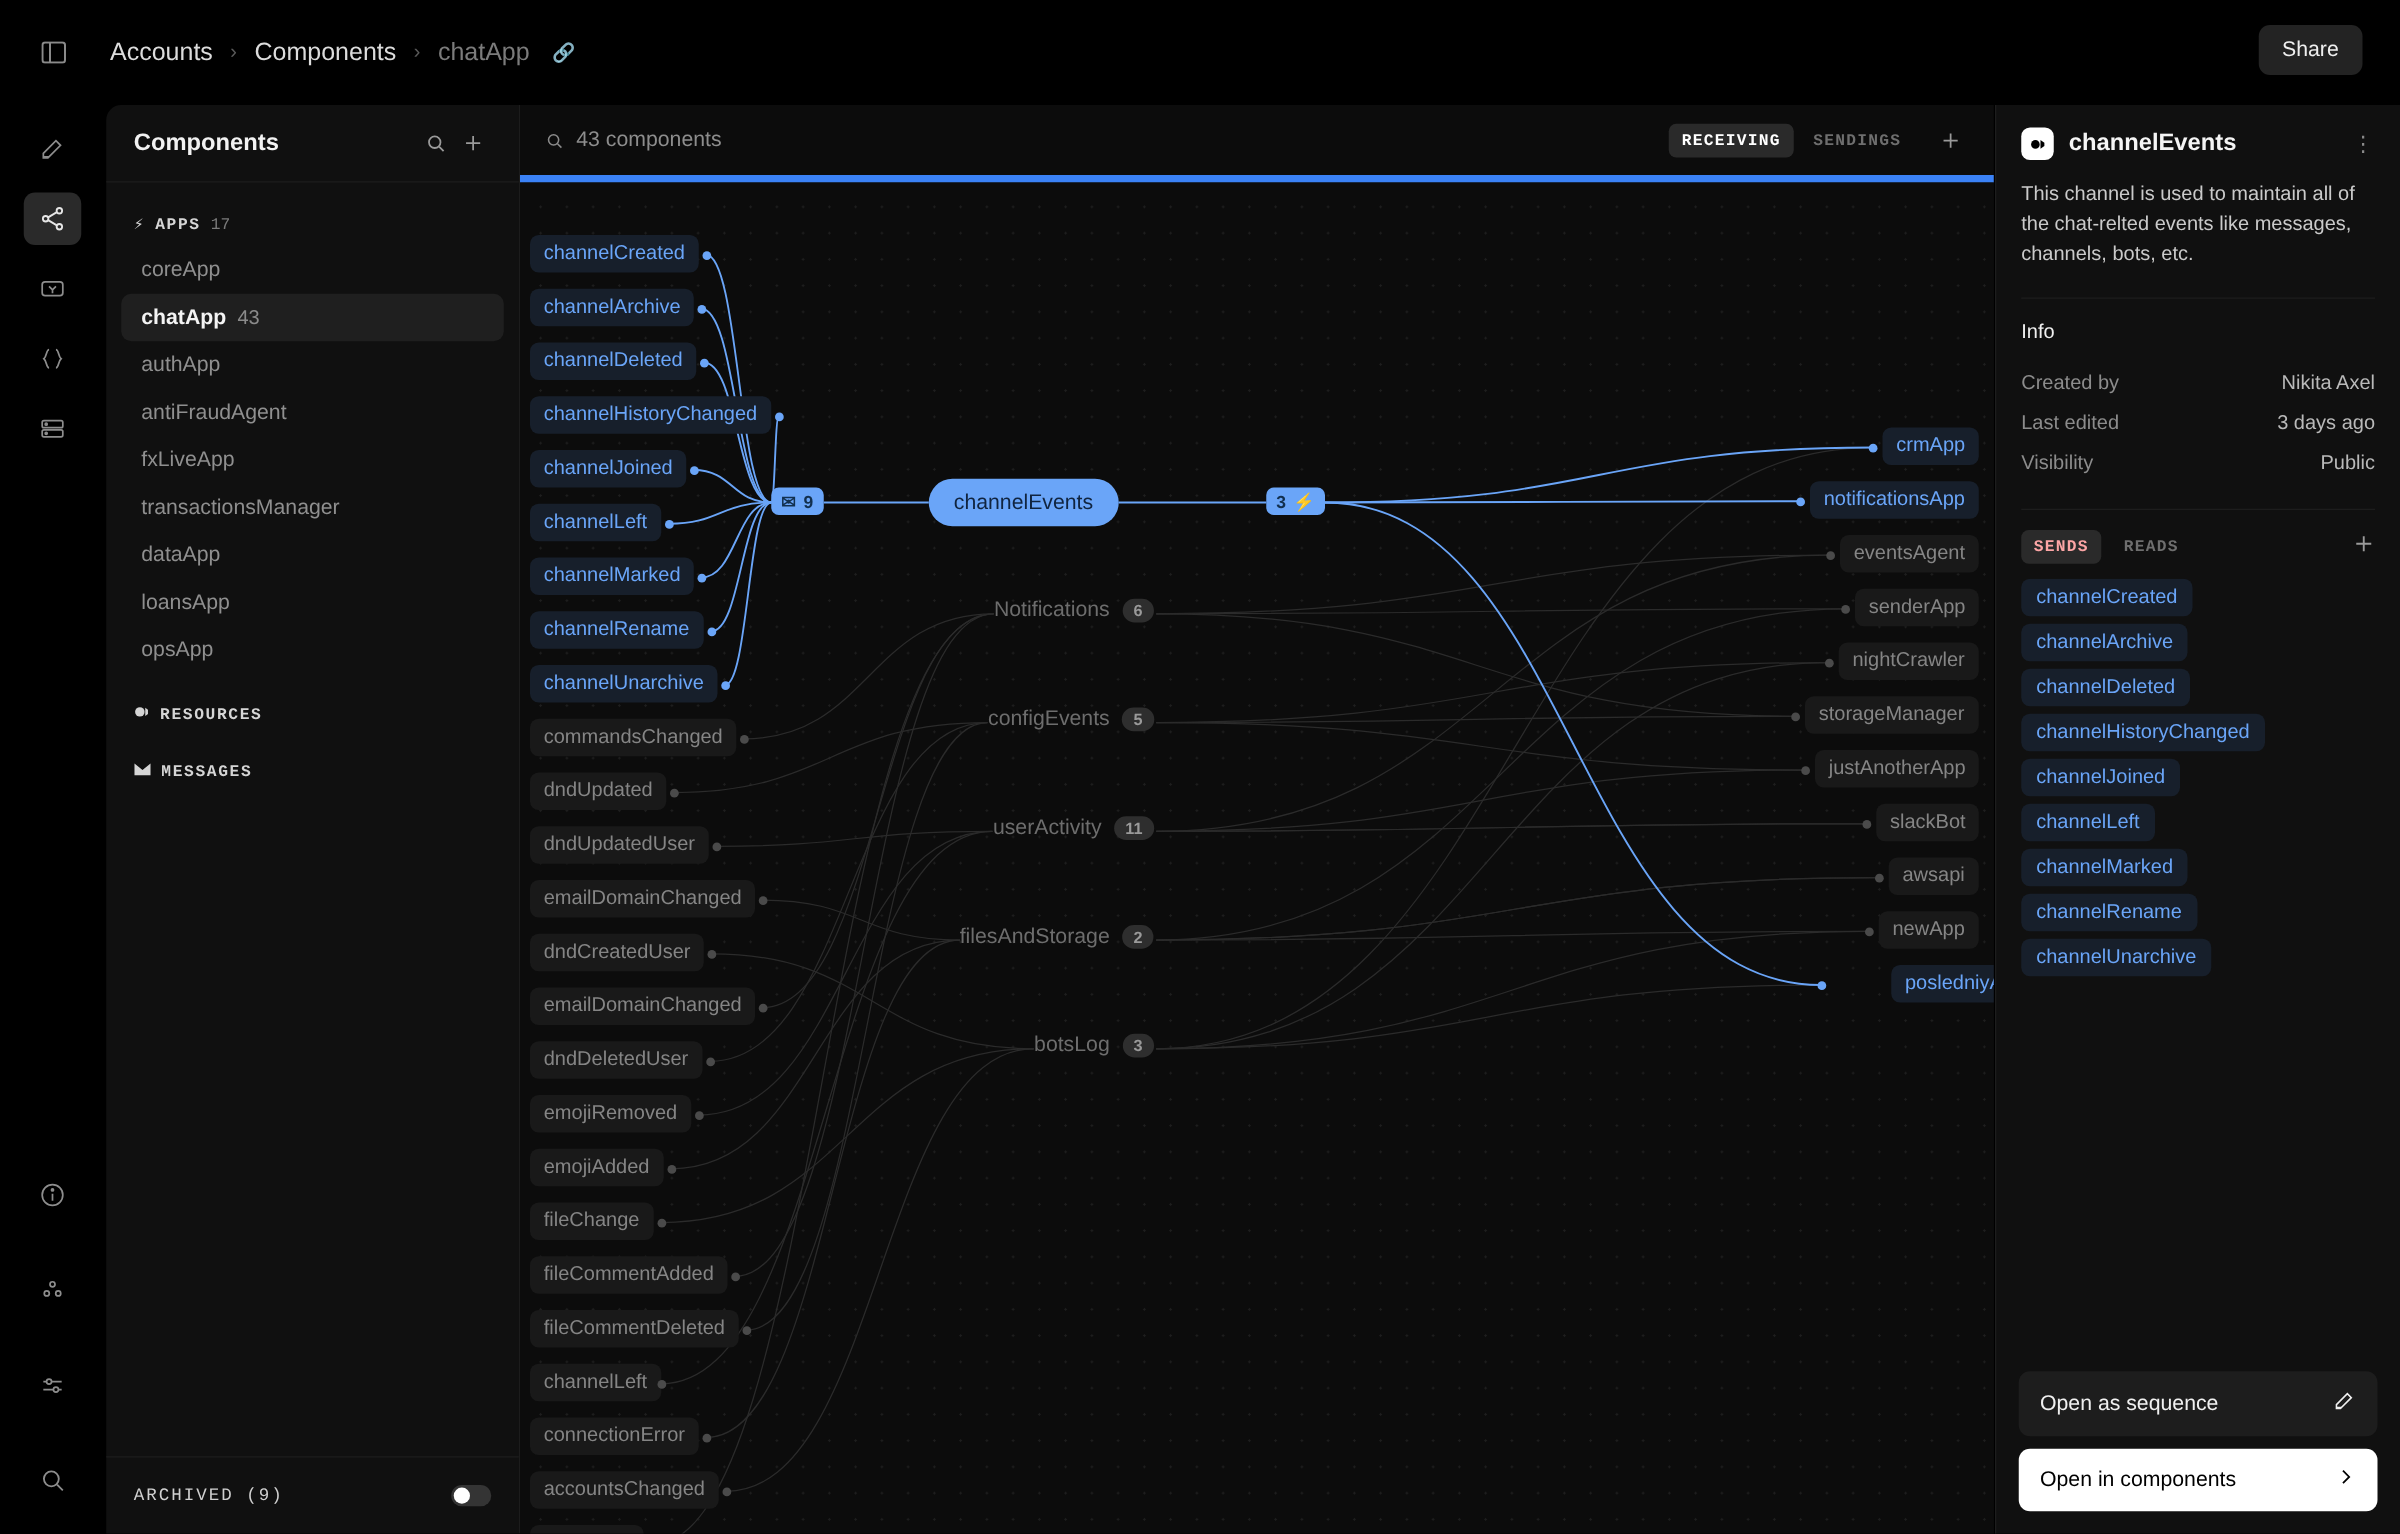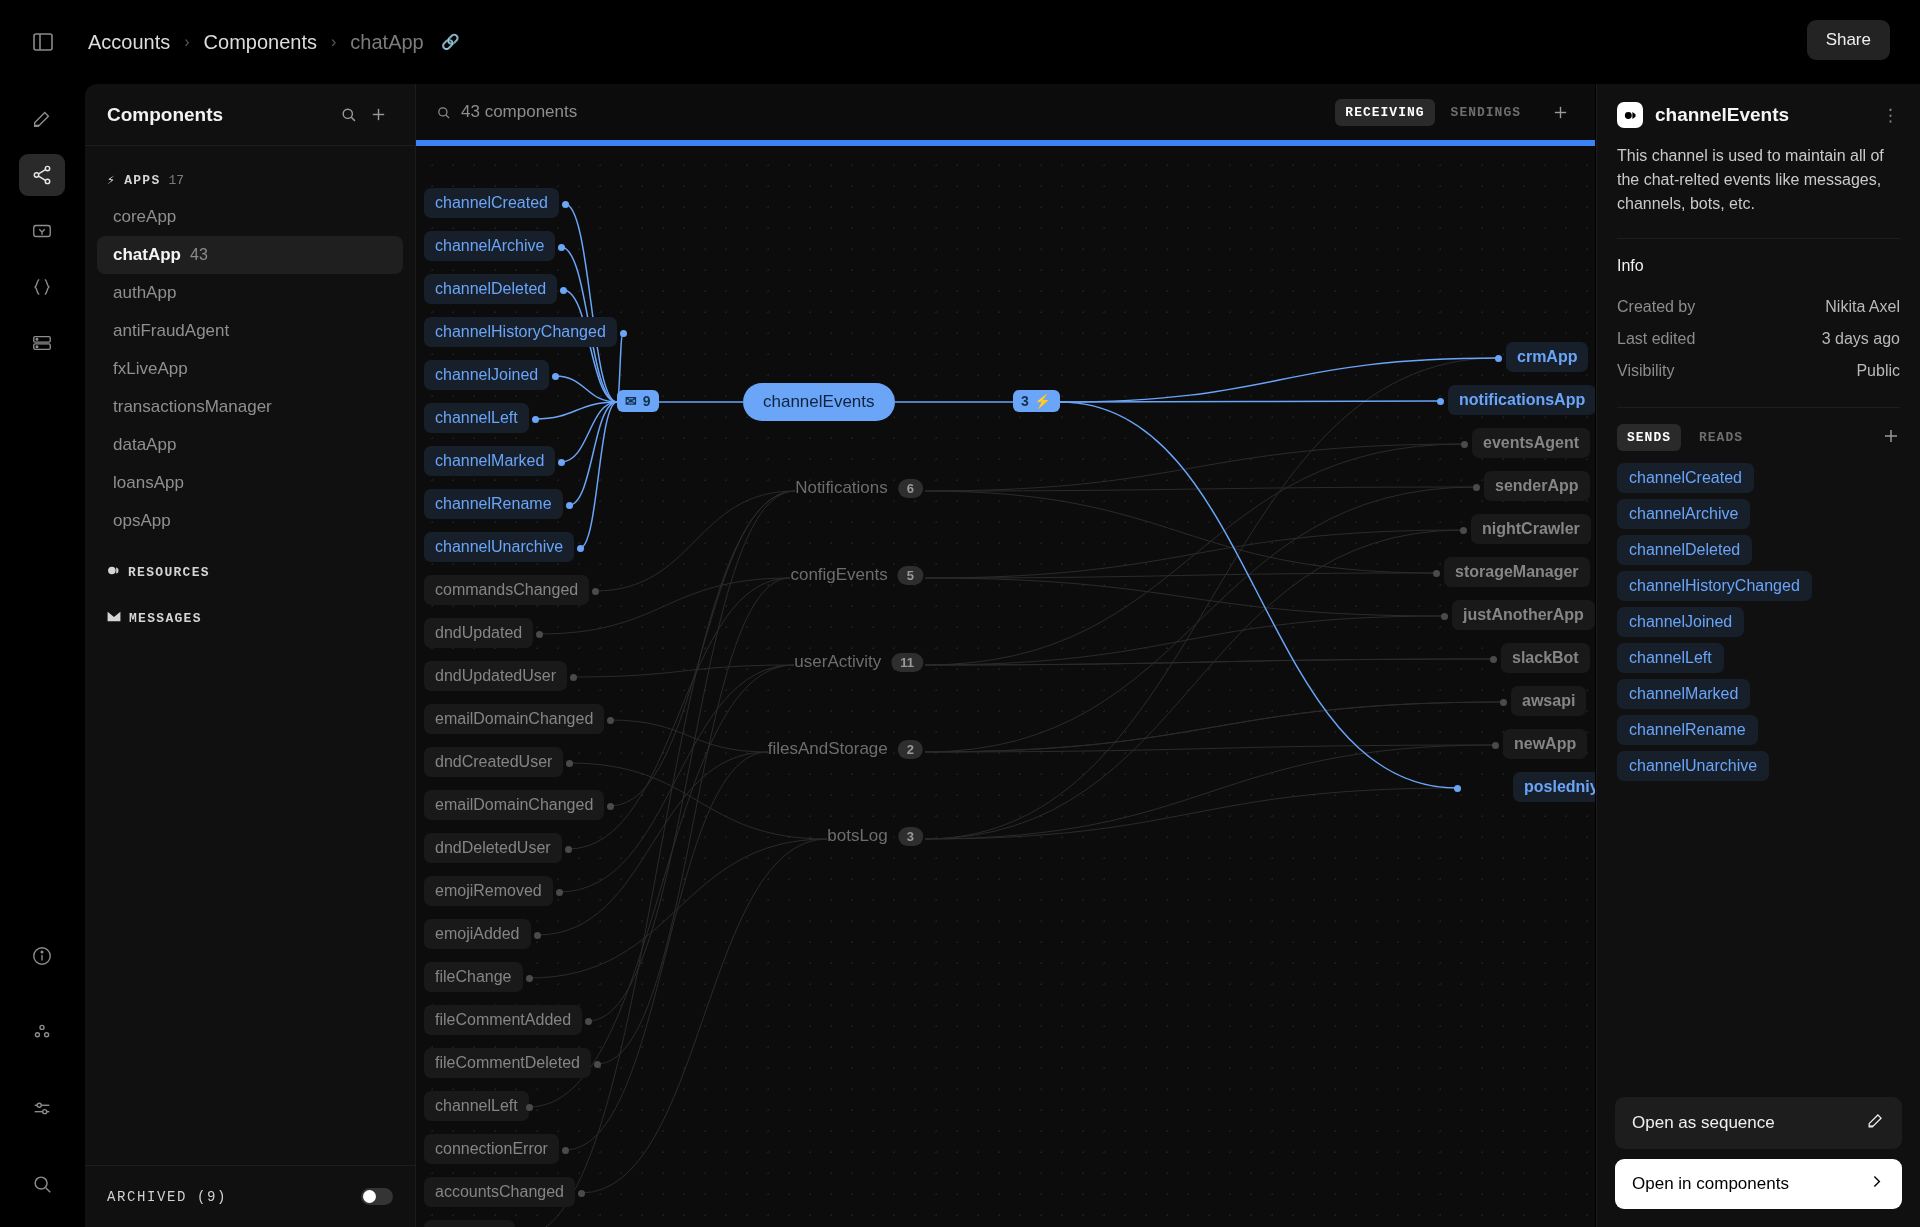--- a/index.html
+++ b/index.html
@@ -114,21 +114,21 @@
     background-image: radial-gradient(#1e1e1e 1px, transparent 1px);
     background-size: 21px 21px; background-position: 6px 9px; }
   .graph-canvas svg { position: absolute; left: 0; top: 0; }
 
   .gnode {
     position: absolute; border-radius: 7px; padding: 6px 11px;
     font-size: 16px; white-space: nowrap; cursor: pointer;
     background: #191919; color: #858585;
   }
   .gnode.hl { background: #171f2b; color: #6aa5f8; }
-  .gnode.right { text-align: right; font-weight: bold; }
+  .gnode.right { text-align: right; }
   .gdot { position: absolute; width: 7px; height: 7px; border-radius: 50%;
     background: #4a4a4a; }
   .gdot.hl { background: #6aa5f8; }
   .center-node {
     position: absolute; background: #6aa5f8; color: #10243f; font-size: 17px;
     padding: 9px 20px; border-radius: 20px; cursor: pointer; white-space: nowrap;
   }
   .pill {
     position: absolute; display: flex; align-items: center; gap: 6px;
     background: #6aa5f8; color: #12304f; font-size: 14px; font-weight: bold;
@@ -166,21 +166,21 @@
     font-size: 16px; padding: 7px 0; }
   .rp-row .k { color: #8c8c8c; }
   .rp-row .v { color: #b9b9b9; }
   .rp-div { height: 1px; background: #1d1d1d; margin: 20px 0 0 0; }
   .rp-tabs { display: flex; align-items: center; gap: 8px; padding: 16px 20px 12px 20px; flex: none; }
   .rp-tab {
     padding: 6px 10px; border-radius: 6px; font-size: 13px; letter-spacing: 1px;
     font-weight: bold; font-family: "Liberation Mono", monospace;
     color: #6e6e6e; cursor: pointer;
   }
-  .rp-tab.active { background: #2a2a2a; color: #ffffff; }
+  .rp-tab.active { background: #2a2a2a; color: #fca5a5; }
   .rp-plus { margin-left: auto; color: #9a9a9a; cursor: pointer; }
   .chips { padding: 0 20px; display: flex; flex-direction: column; gap: 6px;
     flex: 1; overflow: hidden; align-items: flex-start; }
   .chip {
     background: #171f2b; color: #6aa5f8; border-radius: 7px;
     padding: 6px 12px; font-size: 16px; cursor: pointer; white-space: nowrap;
   }
   .rp-actions { padding: 14px 18px 18px 18px; flex: none; }
   .act-btn {
     display: flex; align-items: center; width: 100%; border-radius: 9px;

